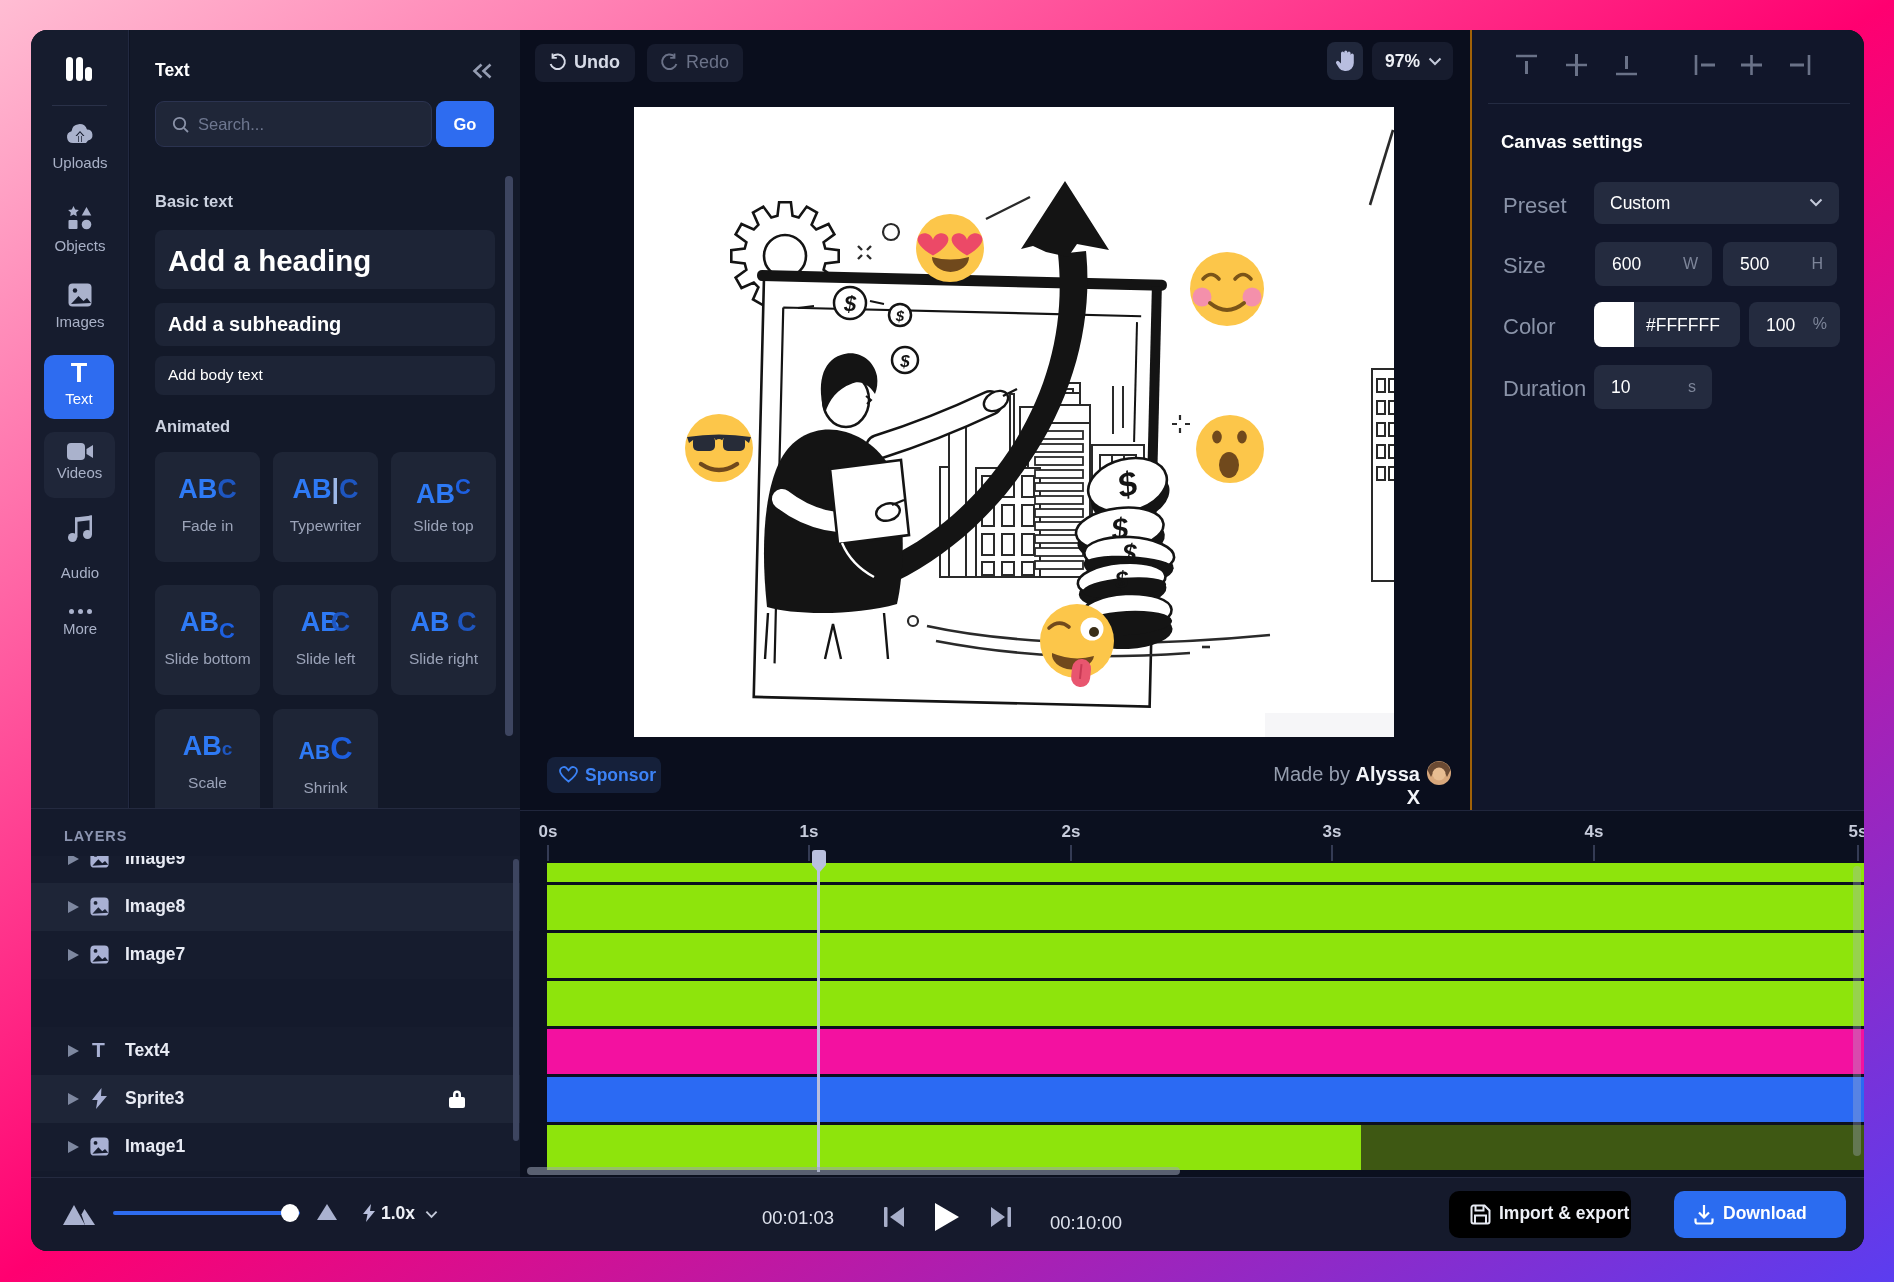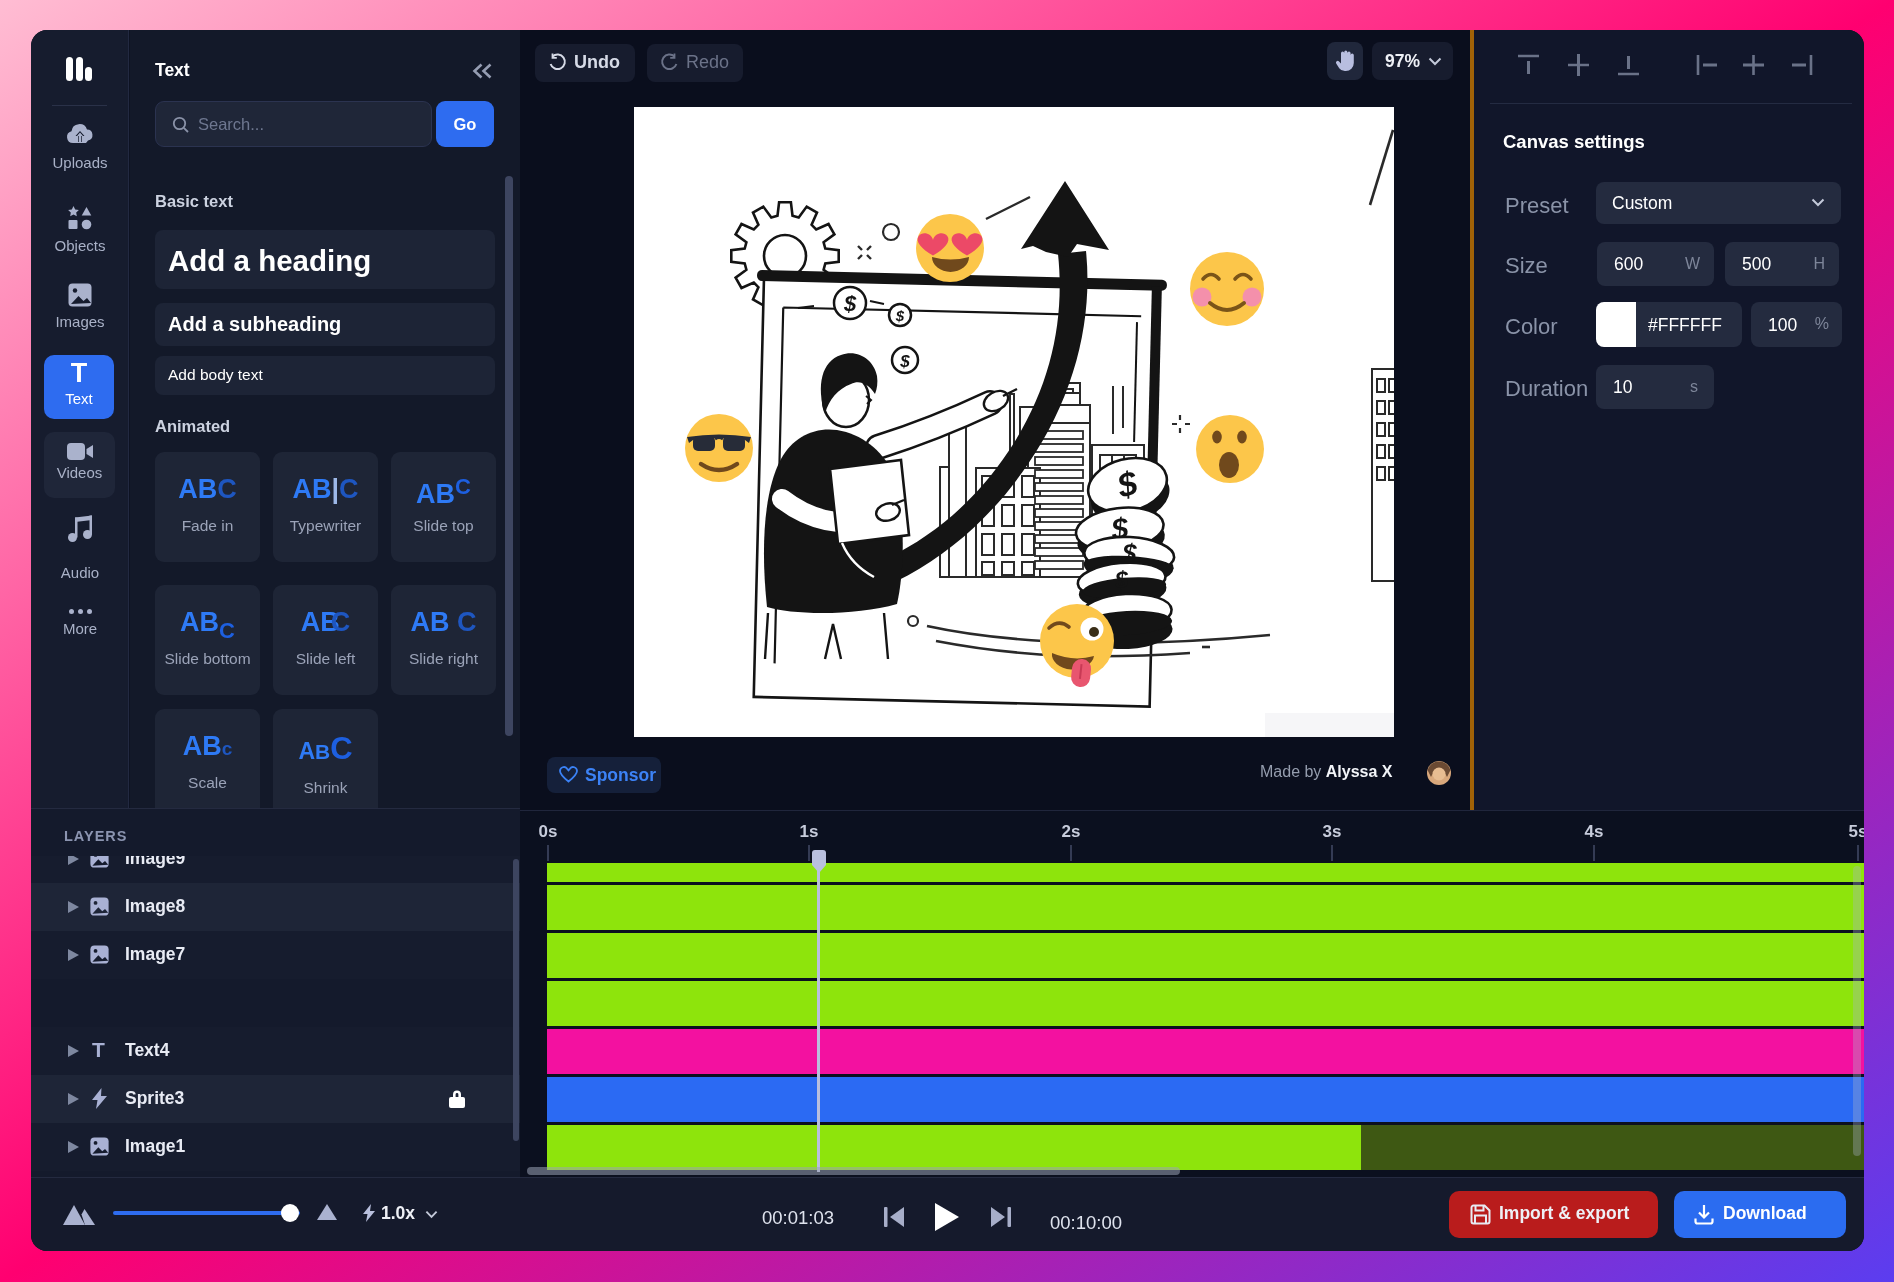--- a/index.html
+++ b/index.html
@@ -357,29 +357,29 @@
 
 </svg>
 
   </div>
   <div class="a" style="left:27px;top:727px;width:114px;height:36px;background:#15203a;border-radius:8px">
     <svg class="a" style="left:12px;top:9px" width="19" height="17" viewBox="0 0 19 17" fill="none" stroke="#3b82f6" stroke-width="1.8">
           <path d="M9.5 15.5 C4 11 1 8 1 4.9 A3.9 3.9 0 0 1 8 2.6 L9.5 4.3 L11 2.6 A3.9 3.9 0 0 1 18 4.9 C18 8 15 11 9.5 15.5 z"></path>
         </svg>
     <div class="a" style="left:38px;top:8px;color:#3c82f6;font-size:17.5px;font-weight:bold">Sponsor</div>
   </div>
-  <div class="a" style="left:740px;top:733px;width:160px;text-align:left;font-size:16px;color:#959dae">Made by <span style="color:#f2f4f8;font-weight:bold">Alyssa X</span></div>
+  <div class="a" style="left:740px;top:733px;width:160px;text-align:right;font-size:20px;color:#959dae">Made by <span style="color:#f2f4f8;font-weight:bold">Alyssa X</span></div>
   <svg class="a" style="left:907px;top:731px" width="24" height="24" viewBox="0 0 24 24">
         <circle cx="12" cy="12" r="12" fill="#d9a87c"></circle>
         <path d="M0.5 9 A12 12 0 0 1 23.5 9 L20 16 A8.5 8.5 0 0 0 4 16 Z" fill="#6b4a33"></path>
         <circle cx="12" cy="13" r="6.5" fill="#e8bd92"></circle>
       </svg>
 </div>
 
-<div class="a" style="left:1439px;top:0;width:394px;height:780px;background:#11162a;border-left:4px solid #a16207">
+<div class="a" style="left:1439px;top:0;width:394px;height:780px;background:#11162a;border-left:2px solid #a16207">
   <svg class="a" style="left:42px;top:23px" width="25" height="24" viewBox="0 0 25 24" fill="none" stroke="#6a7288" stroke-width="2.6">
         <line x1="2" y1="3" x2="23" y2="3"></line>
         <line x1="12.5" y1="8" x2="12.5" y2="21" stroke-width="3"></line>
       </svg>
   <svg class="a" style="left:92px;top:23px" width="25" height="24" viewBox="0 0 25 24" fill="none" stroke="#6a7288">
         <line x1="12.5" y1="1" x2="12.5" y2="23" stroke-width="3"></line>
         <line x1="2" y1="12" x2="23" y2="12" stroke-width="2.6"></line>
       </svg>
   <svg class="a" style="left:142px;top:23px" width="25" height="24" viewBox="0 0 25 24" fill="none" stroke="#6a7288" stroke-width="2.6">
         <line x1="2" y1="21" x2="23" y2="21"></line>
@@ -542,21 +542,21 @@
         <path d="M20 2 L6 12 L20 22 z"></path>
       </svg>
   <svg class="a" style="left:903px;top:24px" width="26" height="30" viewBox="0 0 26 30" fill="#fff">
         <path d="M1 1 L25 15 L1 29 z"></path>
       </svg>
   <svg class="a" style="left:958px;top:27px" width="22" height="24" viewBox="0 0 22 24" fill="#a7aec9">
         <rect x="18.5" y="2" width="3.5" height="20" rx="1"></rect>
         <path d="M2 2 L16 12 L2 22 z"></path>
       </svg>
   <div class="a" style="left:1019px;top:34px;color:#dfe3ee;font-size:18.5px">00:10:00</div>
-  <div class="a" style="left:1418px;top:13px;width:209px;height:47px;background:#b91c1c;border-radius:10px">
+  <div class="a" style="left:1418px;top:13px;width:182px;height:47px;background:#000000;border-radius:10px">
     <svg class="a" style="left:21px;top:13px" width="21" height="21" viewBox="0 0 21 21" fill="none" stroke="#e8ebf4" stroke-width="2">
           <path d="M1.5 3.5 a2 2 0 0 1 2-2 h11 l5 5 v11 a2 2 0 0 1 -2,2 h-14 a2 2 0 0 1 -2,-2 z"></path>
           <path d="M5.5 1.5 v5 h8 v-5 M5 19.5 v-8 h11 v8"></path>
         </svg>
     <div class="a" style="left:50px;top:12px;color:#eef0f6;font-size:17.5px;font-weight:bold">Import &amp; export</div>
   </div>
   <div class="a" style="left:1643px;top:13px;width:172px;height:47px;background:#2b6cf0;border-radius:10px">
     <svg class="a" style="left:20px;top:13px" width="20" height="21" viewBox="0 0 20 21" fill="none" stroke="#fff" stroke-width="2.2">
           <path d="M10 1 v12 M5 8.5 l5 5 5,-5"></path>
           <path d="M1.5 14.5 v3 a2 2 0 0 0 2,2 h13 a2 2 0 0 0 2,-2 v-3"></path>

